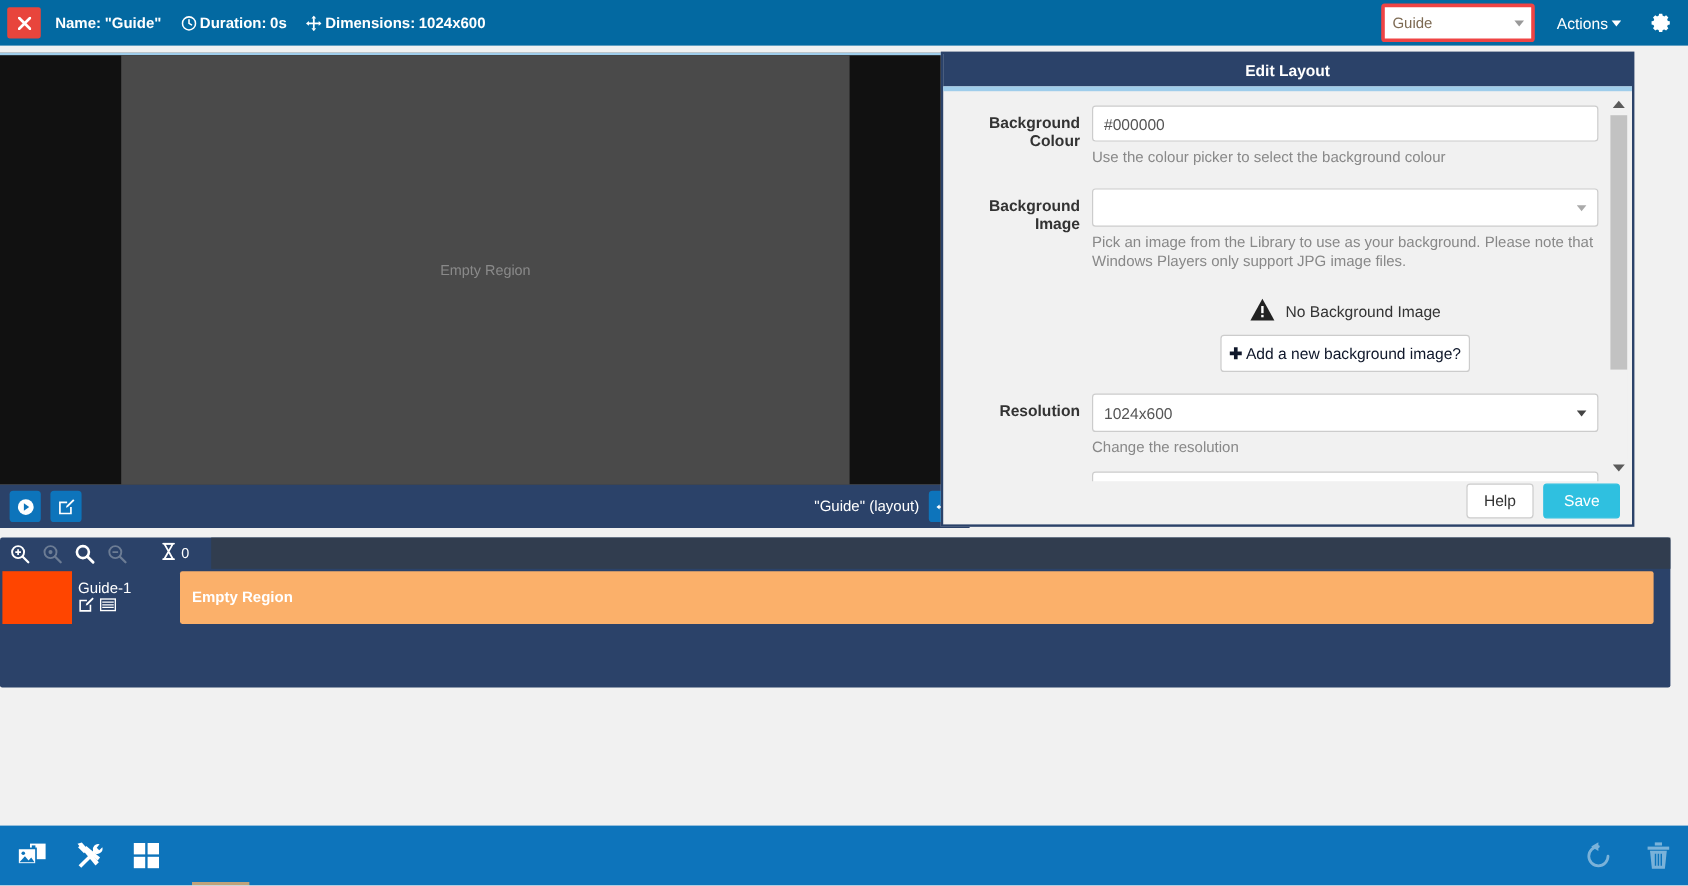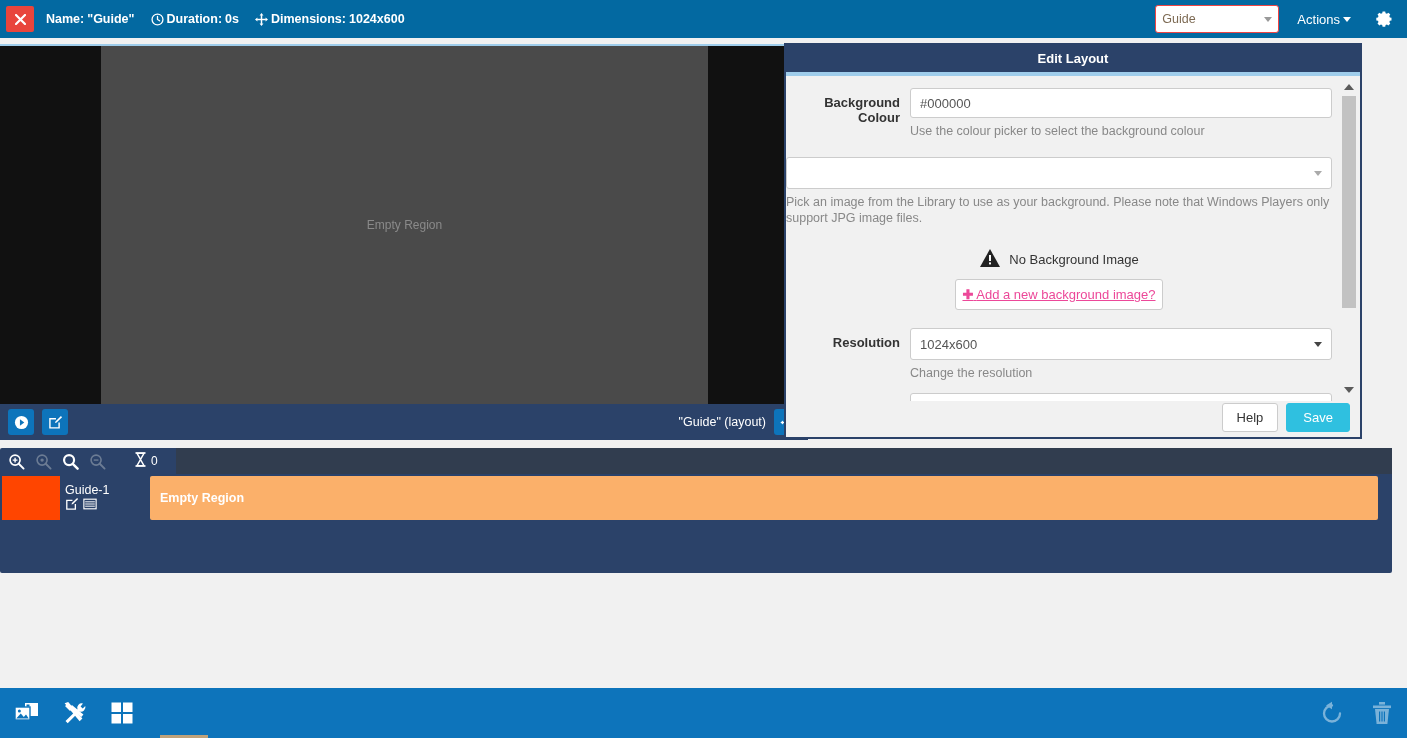--- a/index.html
+++ b/index.html
@@ -51,21 +51,21 @@
   .topright {
     margin-left: auto;
     display: flex;
     align-items: center;
     gap: 0px;
     padding-right: 12px;
   }
   .layout-select {
     width: 110px; height: 26px;
     background: #fff;
-    border: 1px solid #ef4444;
+    border: 3px solid #ef4444;
     border-radius: 3px;
     display: flex; align-items: center;
     padding: 0 6px;
     font-size: 12.5px;
     color: #7d6a53;
     justify-content: space-between;
     cursor: pointer;
   }
   .layout-select .caret-sm {
     width: 0; height: 0;
@@ -234,25 +234,24 @@
     font-size: 13px;
     color: #333;
   }
   .addbg-btn {
     display: block;
     margin: 8px auto 0 auto;
     background: #fff;
     border: 1px solid #ccc;
     border-radius: 3px;
     font-size: 13px;
-    color: #ec4899;
+    color: #0f172a;
     padding: 7px 6px;
     cursor: pointer;
     font-family: "Liberation Sans", sans-serif;
-    text-decoration: underline;
   }
   .partial-input {
     width: calc(100% - 152px);
     margin-left: 124px;
     height: 24px;
     border: 1px solid #ccc;
     border-top-left-radius: 3px;
     border-top-right-radius: 3px;
     background: #fff;
     box-sizing: border-box;
@@ -517,20 +516,21 @@
 
       <div class="form-row">
         <div class="form-label">Background Colour</div>
         <div class="form-field">
           <div class="txt-input">#000000</div>
           <div class="help-text">Use the colour picker to select the background colour</div>
         </div>
       </div>
 
       <div class="form-row" style="margin-top:18px;">
+        <div class="form-label">Background Image</div>
         <div class="form-field">
           <div class="sel-input">
             <span></span>
             <span class="caret-gray"></span>
           </div>
           <div class="help-text">Pick an image from the Library to use as your background. Please note that Windows Players only support JPG image files.</div>
 
           <div class="nobg-row">
             <span>
               <svg width="22" height="20" viewBox="0 0 22 20" aria-hidden="true">

